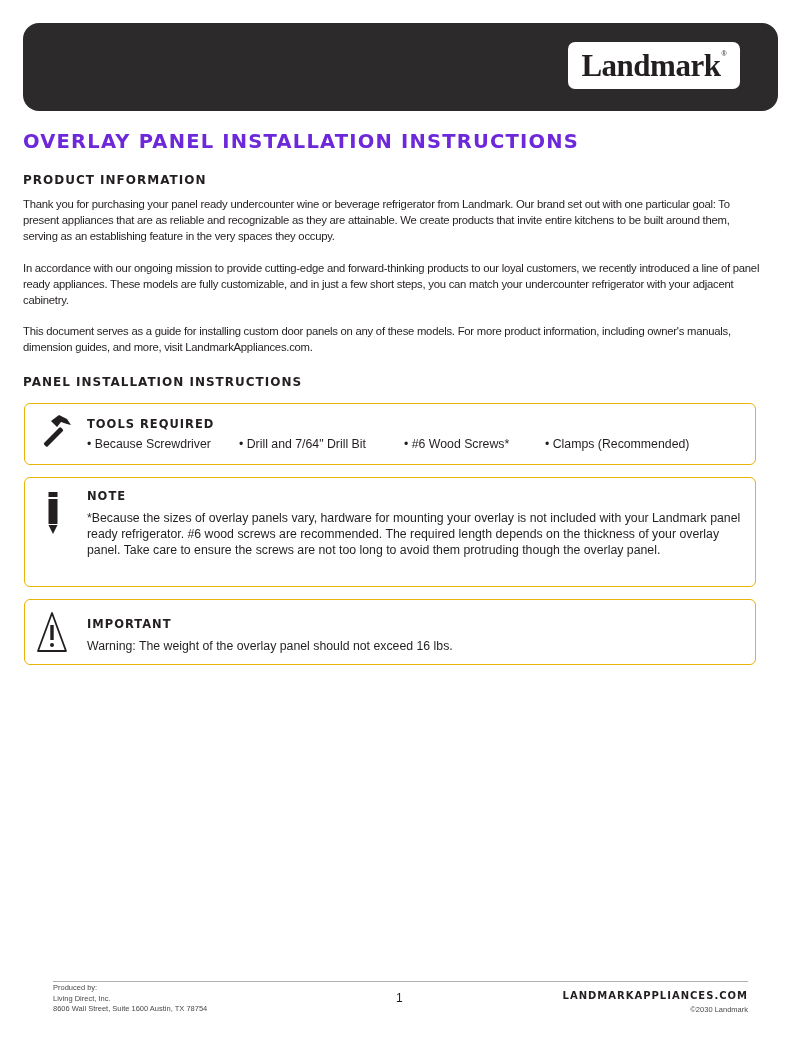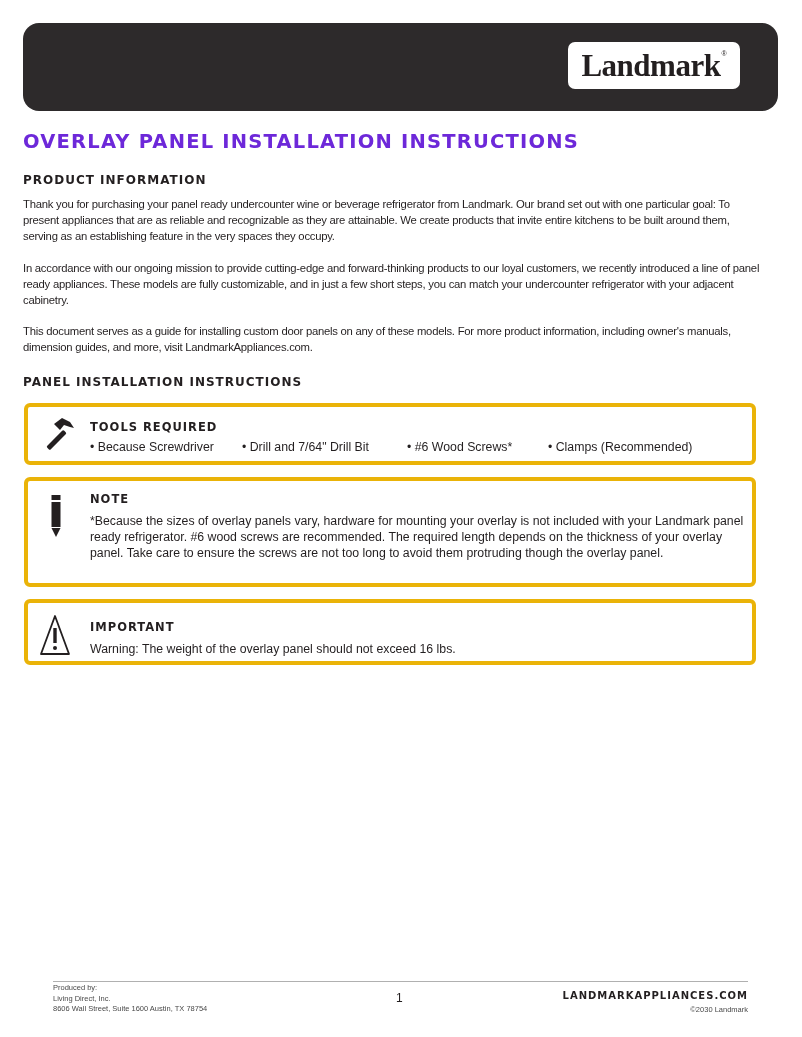--- a/index.html
+++ b/index.html
@@ -4,21 +4,21 @@
 <style>
   html, body { margin: 0; padding: 0; background: #ffffff; }
   body { width: 802px; height: 1037px; position: relative; font-family: "Liberation Sans", sans-serif; color: #231f20; overflow: hidden; }
   .header-band { position: absolute; left: 23px; top: 23px; width: 755px; height: 88px; background: #2d2a2b; border-radius: 16px; }
   .logo-box { position: absolute; left: 568px; top: 42px; width: 172px; height: 47px; background: #ffffff; border-radius: 7px; display: flex; align-items: center; justify-content: center; }
   .logo-text { font-family: "Liberation Serif", serif; font-weight: bold; font-size: 31px; letter-spacing: -0.5px; color: #231f20; }
   .logo-reg { font-size: 7px; position: relative; top: -12px; margin-left: 1px; font-family: "Liberation Sans", sans-serif; }
   .page-title { position: absolute; left: 23px; top: 130px; font-family: "DejaVu Sans", sans-serif; font-weight: bold; font-size: 19.5px; letter-spacing: 1.2px; margin: 0; color: #6d28d9; }
   .section-title { position: absolute; left: 23px; font-family: "DejaVu Sans", sans-serif; font-weight: bold; font-size: 12px; letter-spacing: 1px; margin: 0; color: #231f20; }
   .para { position: absolute; left: 23px; width: 740px; font-size: 11.3px; line-height: 16px; margin: 0; color: #231f20; letter-spacing: -0.25px; }
-  .callout { position: absolute; left: 24px; width: 732px; border: 4px solid #eab308; border-radius: 6px; box-sizing: border-box; }
+  .callout { position: absolute; left: 24px; width: 732px; border: 1px solid #eab308; border-radius: 6px; box-sizing: border-box; }
   .callout-icon { position: absolute; }
   .callout-title { position: absolute; left: 62px; font-family: "DejaVu Sans", sans-serif; font-weight: bold; font-size: 11.5px; letter-spacing: 1px; color: #231f20; }
   .callout-body { position: absolute; left: 62px; width: 660px; font-size: 12.3px; line-height: 16px; color: #231f20; }
   .tools-list { position: absolute; left: 62px; top: 33px; display: flex; font-size: 12.3px; color: #231f20; }
   .tools-list span { white-space: nowrap; }
   .footer-rule { position: absolute; left: 53px; top: 981px; width: 695px; height: 1px; background: #b0b0b0; }
   .footer-left { position: absolute; left: 53px; top: 983px; font-size: 7.5px; line-height: 10.5px; color: #4a4a4a; }
   .footer-page { position: absolute; left: 396px; top: 991px; font-size: 12px; color: #231f20; }
   .footer-site { position: absolute; right: 54px; top: 990px; font-family: "DejaVu Sans", sans-serif; font-weight: bold; font-size: 10px; letter-spacing: 1px; color: #231f20; }
   .footer-copy { position: absolute; right: 54px; top: 1005px; font-size: 7.5px; color: #4a4a4a; }

